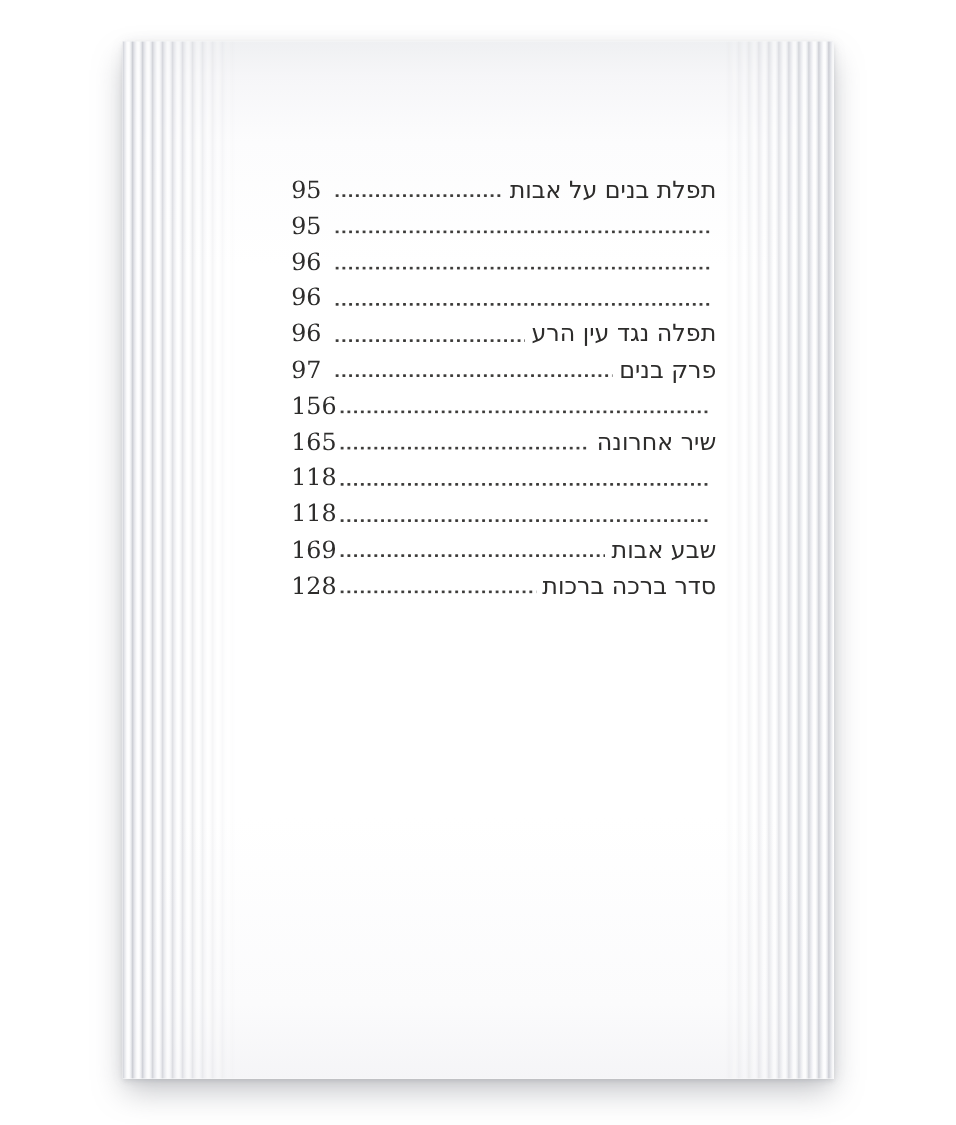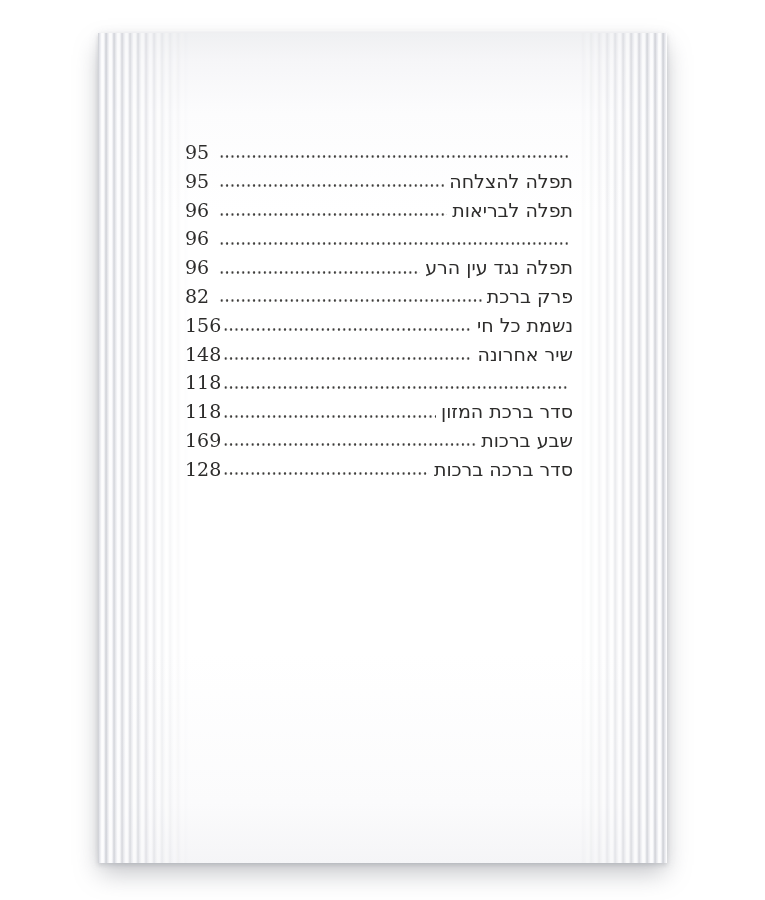--- a/index.html
+++ b/index.html
@@ -94,90 +94,88 @@
     background-image: radial-gradient(circle, #3a3937 1.05px, rgba(0,0,0,0) 1.4px);
     background-size: 5.4px 5.4px;
     background-repeat: repeat-x;
     background-position: left bottom 7px;
   }
   .toc-num {
     flex: 0 0 auto;
     min-width: 32px;
     direction: ltr;
     text-align: left;
+    margin-left: 48px;
   }
 </style>
 </head>
 <body>
 
 <div class="page">
   <div class="edge edge-left"></div>
   <div class="edge edge-right"></div>
 
   <div class="toc">
 
     <div class="toc-row">
+      <span class="toc-title">תפלת בנים על אבות</span>
       <span class="toc-leader"></span>
       <span class="toc-num">95</span>
     </div>
 
     <div class="toc-row">
-      <span class="toc-title">תפלה להצלחה</span>
       <span class="toc-leader"></span>
       <span class="toc-num">95</span>
     </div>
 
     <div class="toc-row">
-      <span class="toc-title">תפלה לבריאות</span>
       <span class="toc-leader"></span>
       <span class="toc-num">96</span>
     </div>
 
     <div class="toc-row">
       <span class="toc-leader"></span>
       <span class="toc-num">96</span>
     </div>
 
     <div class="toc-row">
       <span class="toc-title">תפלה נגד עין הרע</span>
       <span class="toc-leader"></span>
       <span class="toc-num">96</span>
     </div>
 
     <div class="toc-row">
-      <span class="toc-title">פרק ברכת</span>
+      <span class="toc-title">פרק בנים</span>
       <span class="toc-leader"></span>
-      <span class="toc-num">82</span>
+      <span class="toc-num">97</span>
     </div>
 
     <div class="toc-row">
-      <span class="toc-title">נשמת כל חי</span>
       <span class="toc-leader"></span>
       <span class="toc-num">156</span>
     </div>
 
     <div class="toc-row">
       <span class="toc-title">שיר אחרונה</span>
       <span class="toc-leader"></span>
-      <span class="toc-num">148</span>
+      <span class="toc-num">165</span>
     </div>
 
     <div class="toc-row">
       <span class="toc-leader"></span>
       <span class="toc-num">118</span>
     </div>
 
     <div class="toc-row">
-      <span class="toc-title">סדר ברכת המזון</span>
       <span class="toc-leader"></span>
       <span class="toc-num">118</span>
     </div>
 
     <div class="toc-row">
-      <span class="toc-title">שבע ברכות</span>
+      <span class="toc-title">שבע אבות</span>
       <span class="toc-leader"></span>
       <span class="toc-num">169</span>
     </div>
 
     <div class="toc-row">
       <span class="toc-title">סדר ברכה ברכות</span>
       <span class="toc-leader"></span>
       <span class="toc-num">128</span>
     </div>
 

